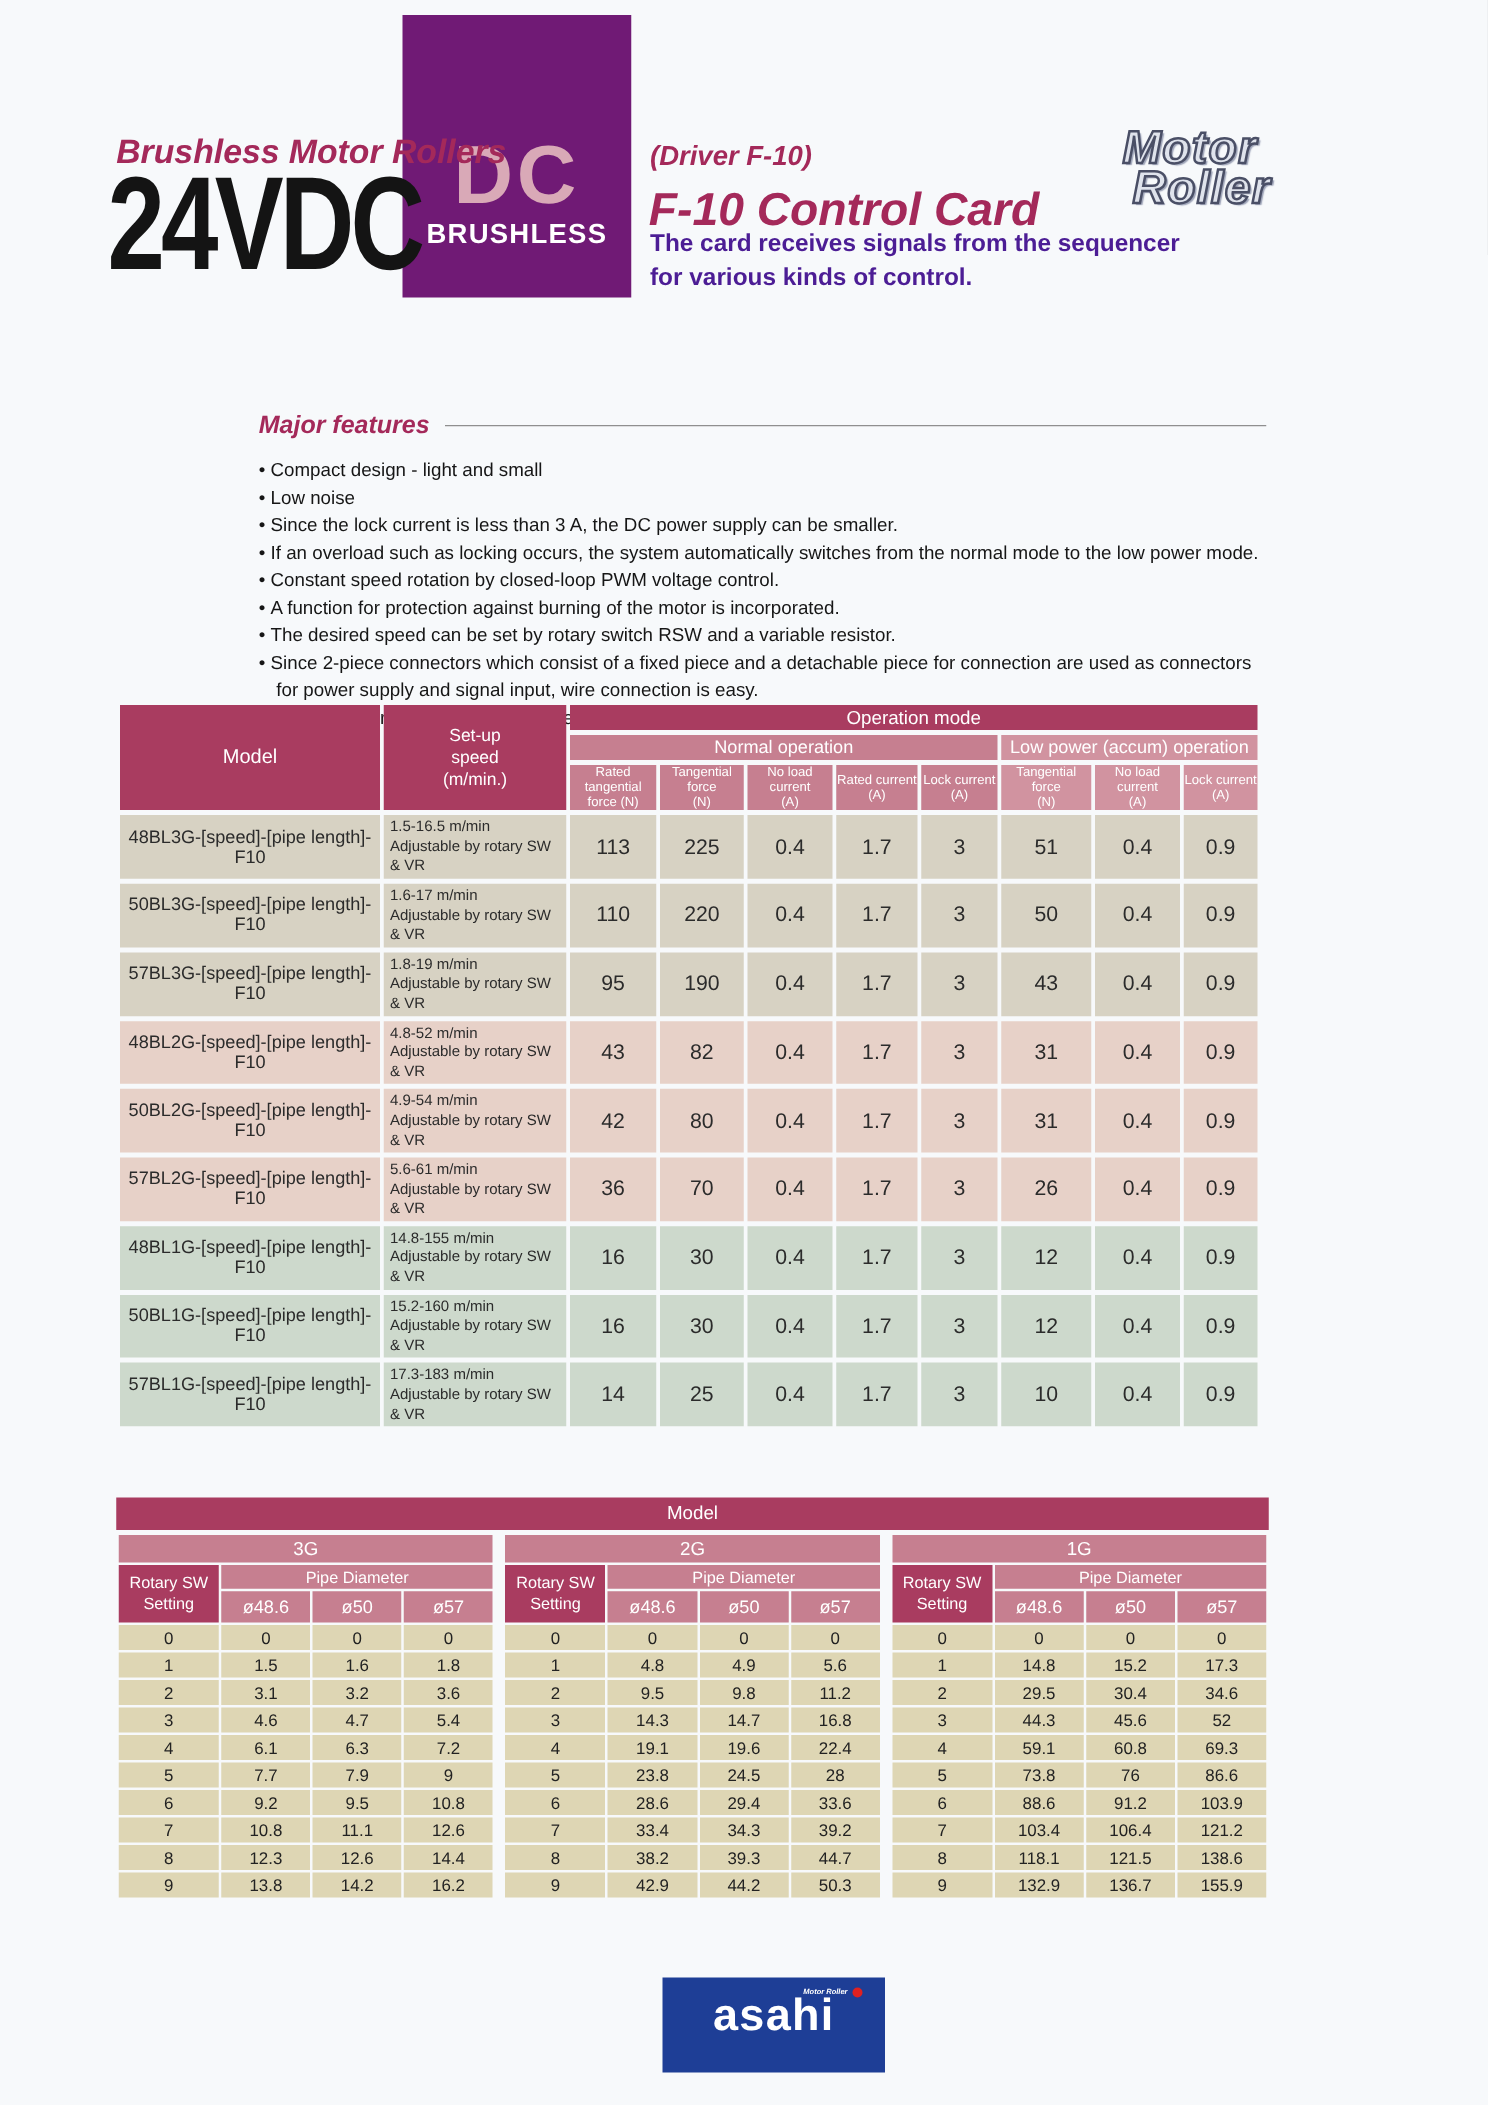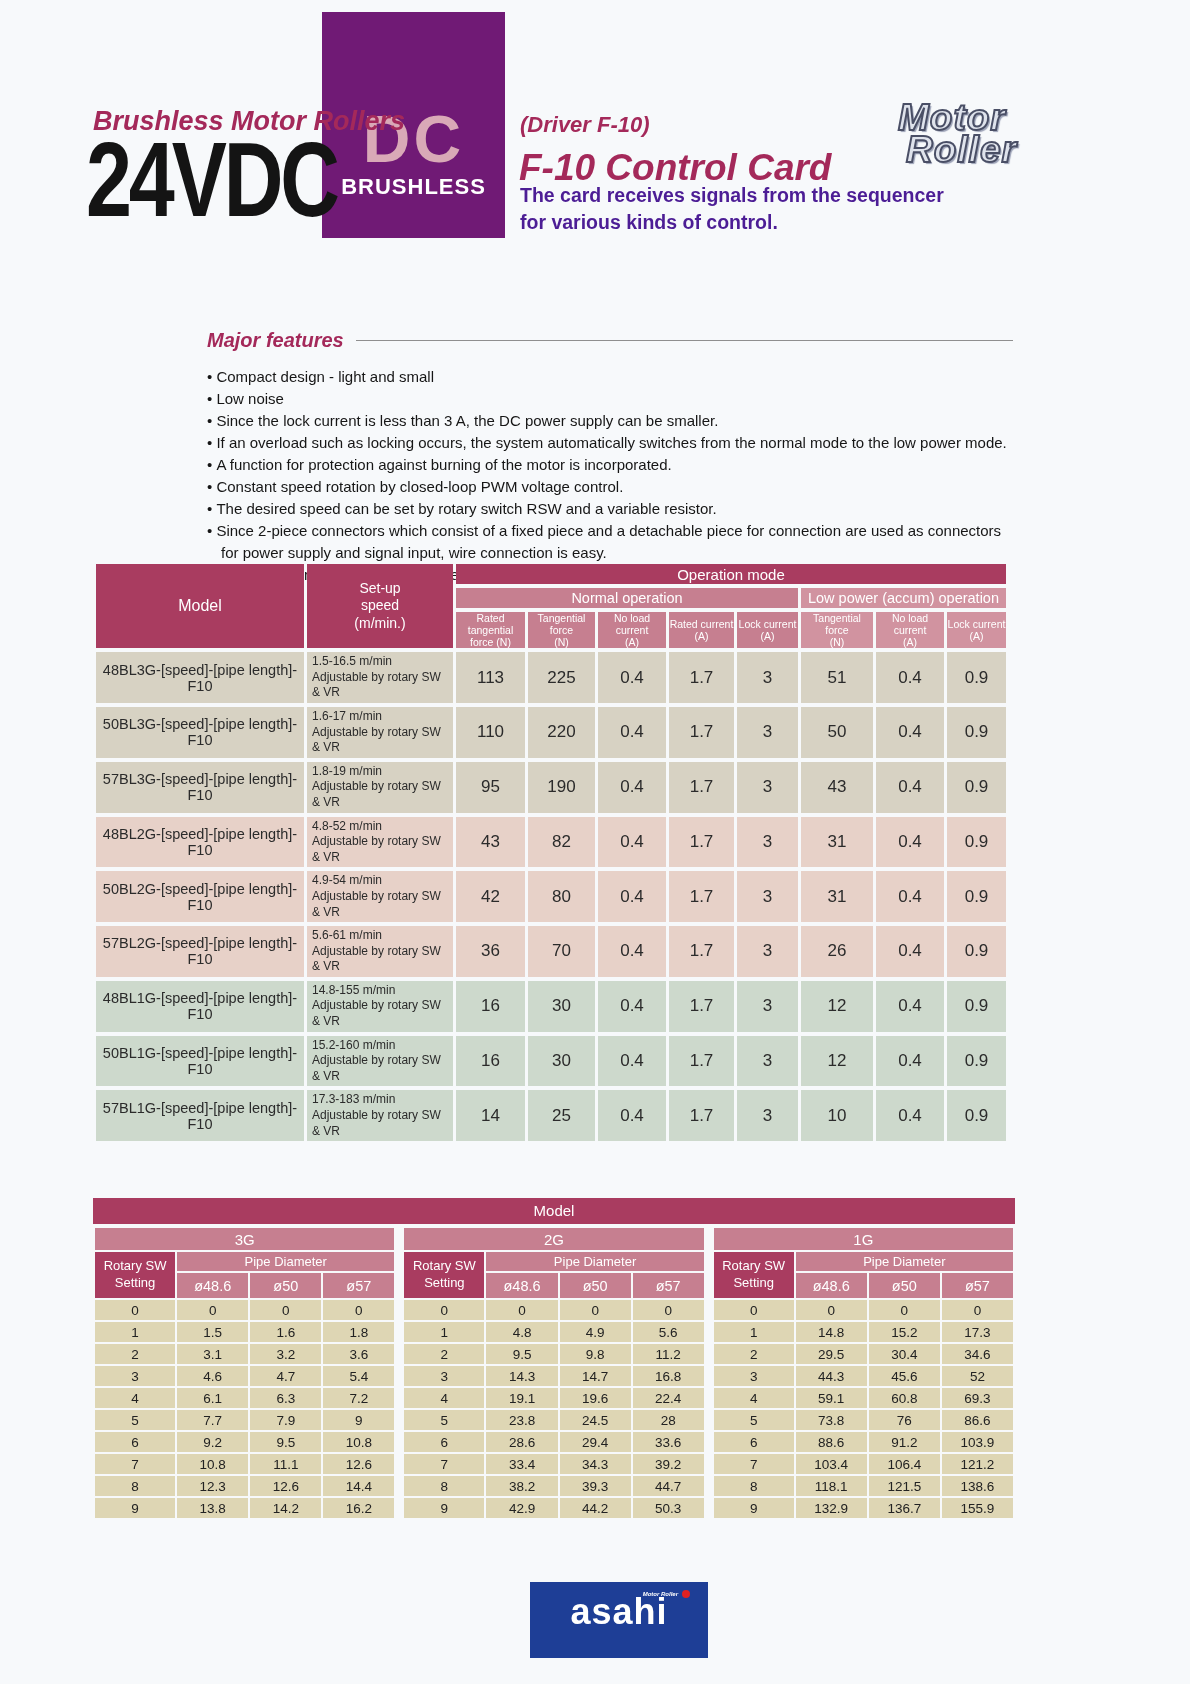--- a/index.html
+++ b/index.html
@@ -99,22 +99,22 @@
   <div class="features">
     <div class="features-head">
       <span class="features-title">Major features</span>
       <span class="features-rule"></span>
     </div>
     <ul id="features-list">
         <li>Compact design - light and small</li>
         <li>Low noise</li>
         <li>Since the lock current is less than 3 A, the DC power supply can be smaller.</li>
         <li>If an overload such as locking occurs, the system automatically switches from the normal mode to the low power mode.</li>
+        <li>Constant speed rotation by closed-loop PWM voltage control.</li>
         <li>A function for protection against burning of the motor is incorporated.</li>
-        <li>Constant speed rotation by closed-loop PWM voltage control.</li>
         <li>The desired speed can be set by rotary switch RSW and a variable resistor.</li>
         <li>Since 2-piece connectors which consist of a fixed piece and a detachable piece for connection are used as connectors for power supply and signal input, wire connection is easy.</li>
         <li>Either NPN or PNP output can be selected by a DIP switch.</li>
       </ul>
   </div>
 
   <table class="spec">
     <colgroup>
       <col style="width:208px">
         <col style="width:146px">

